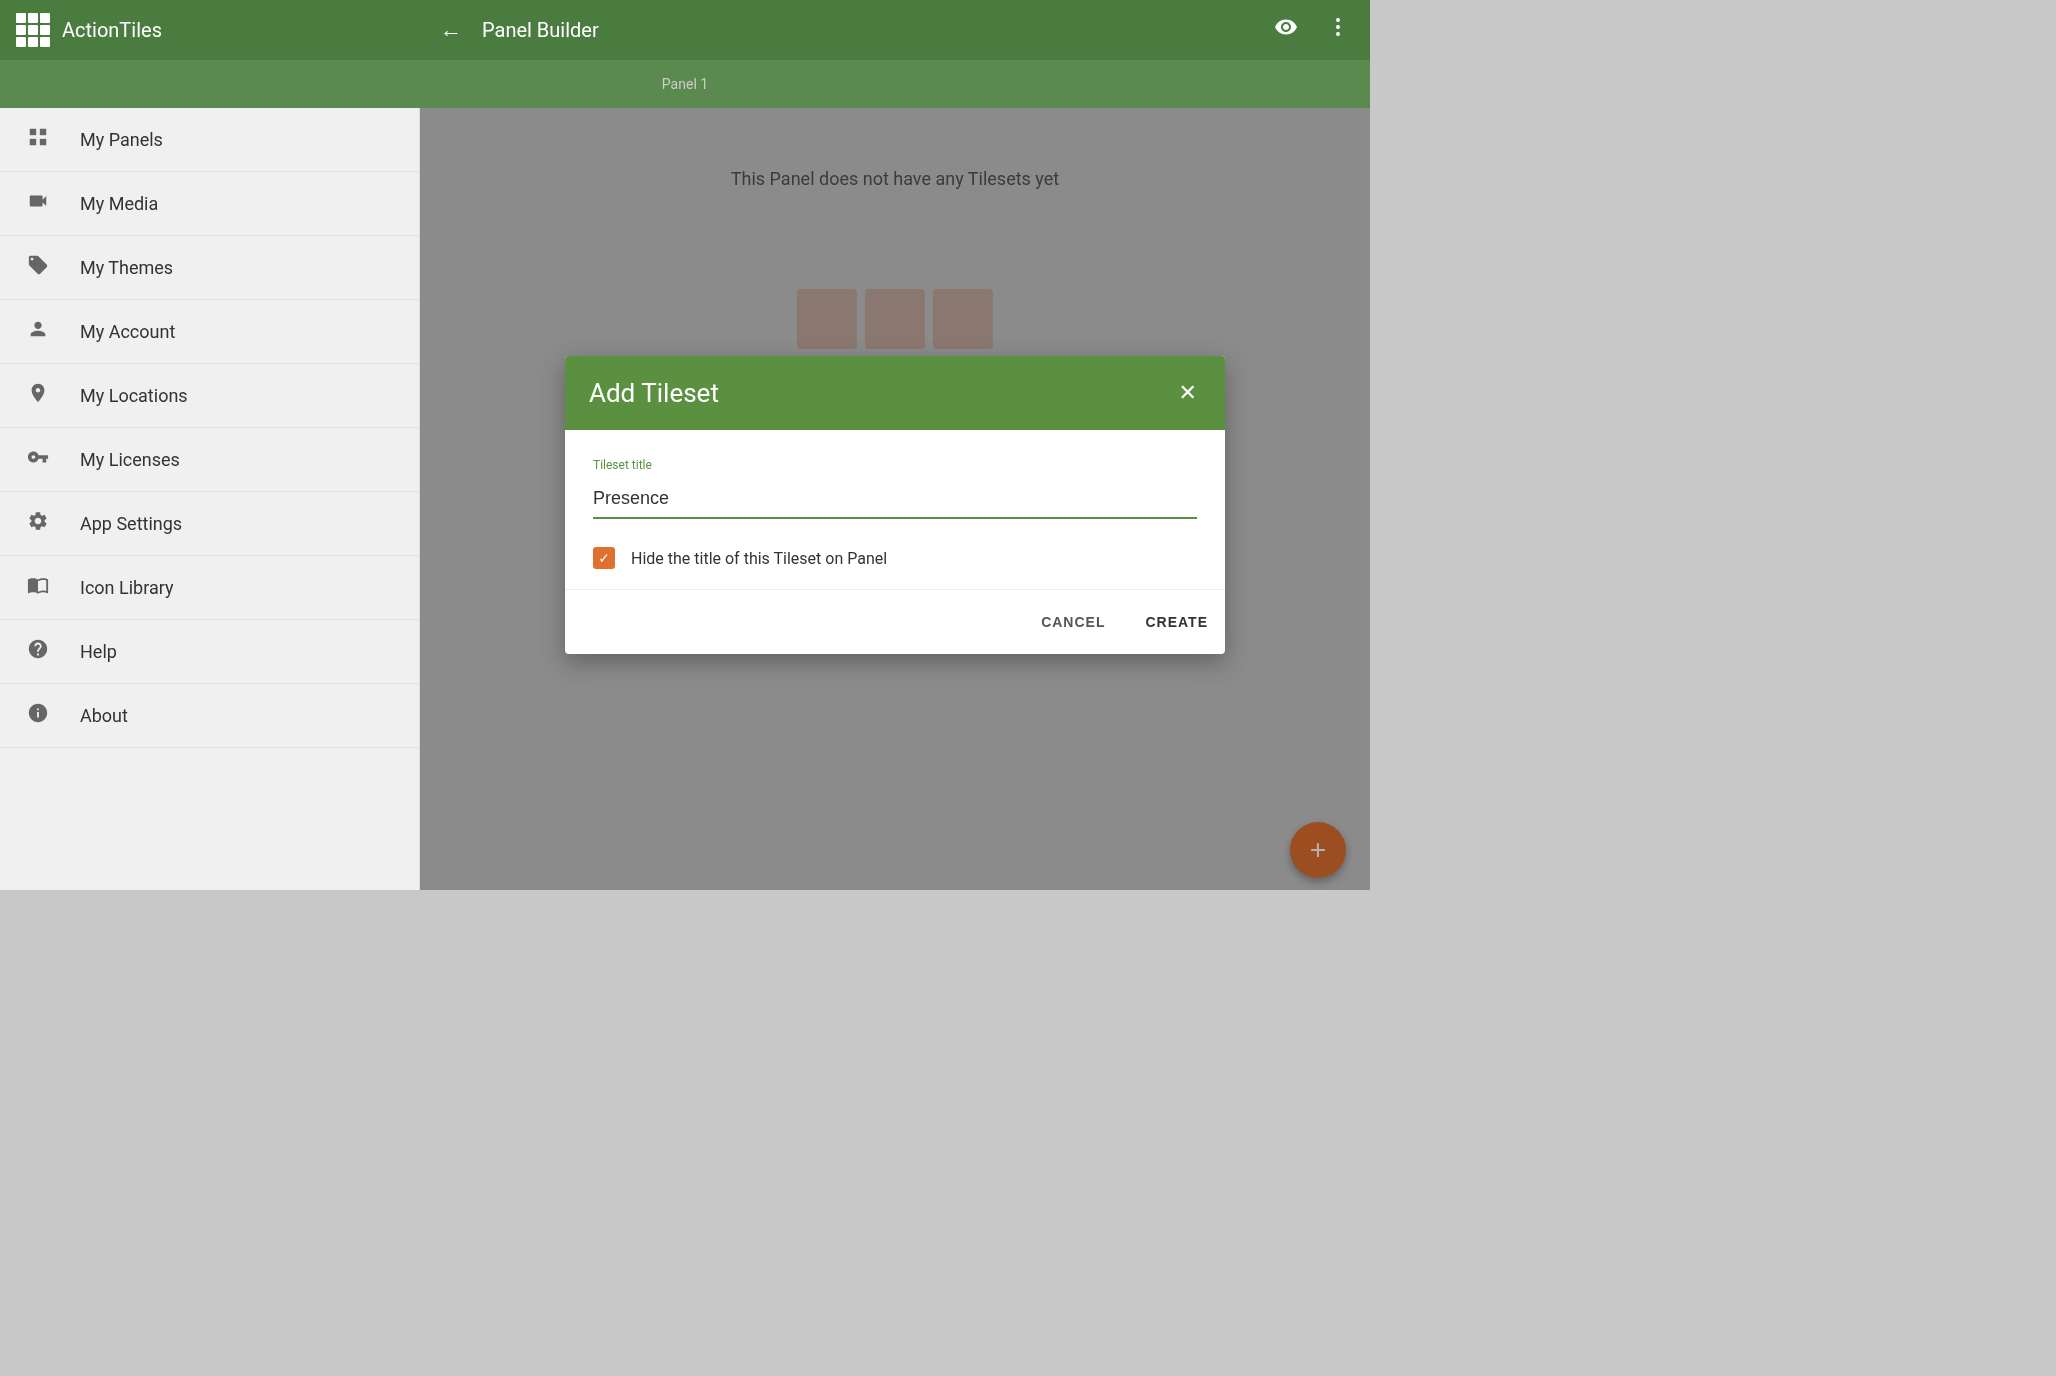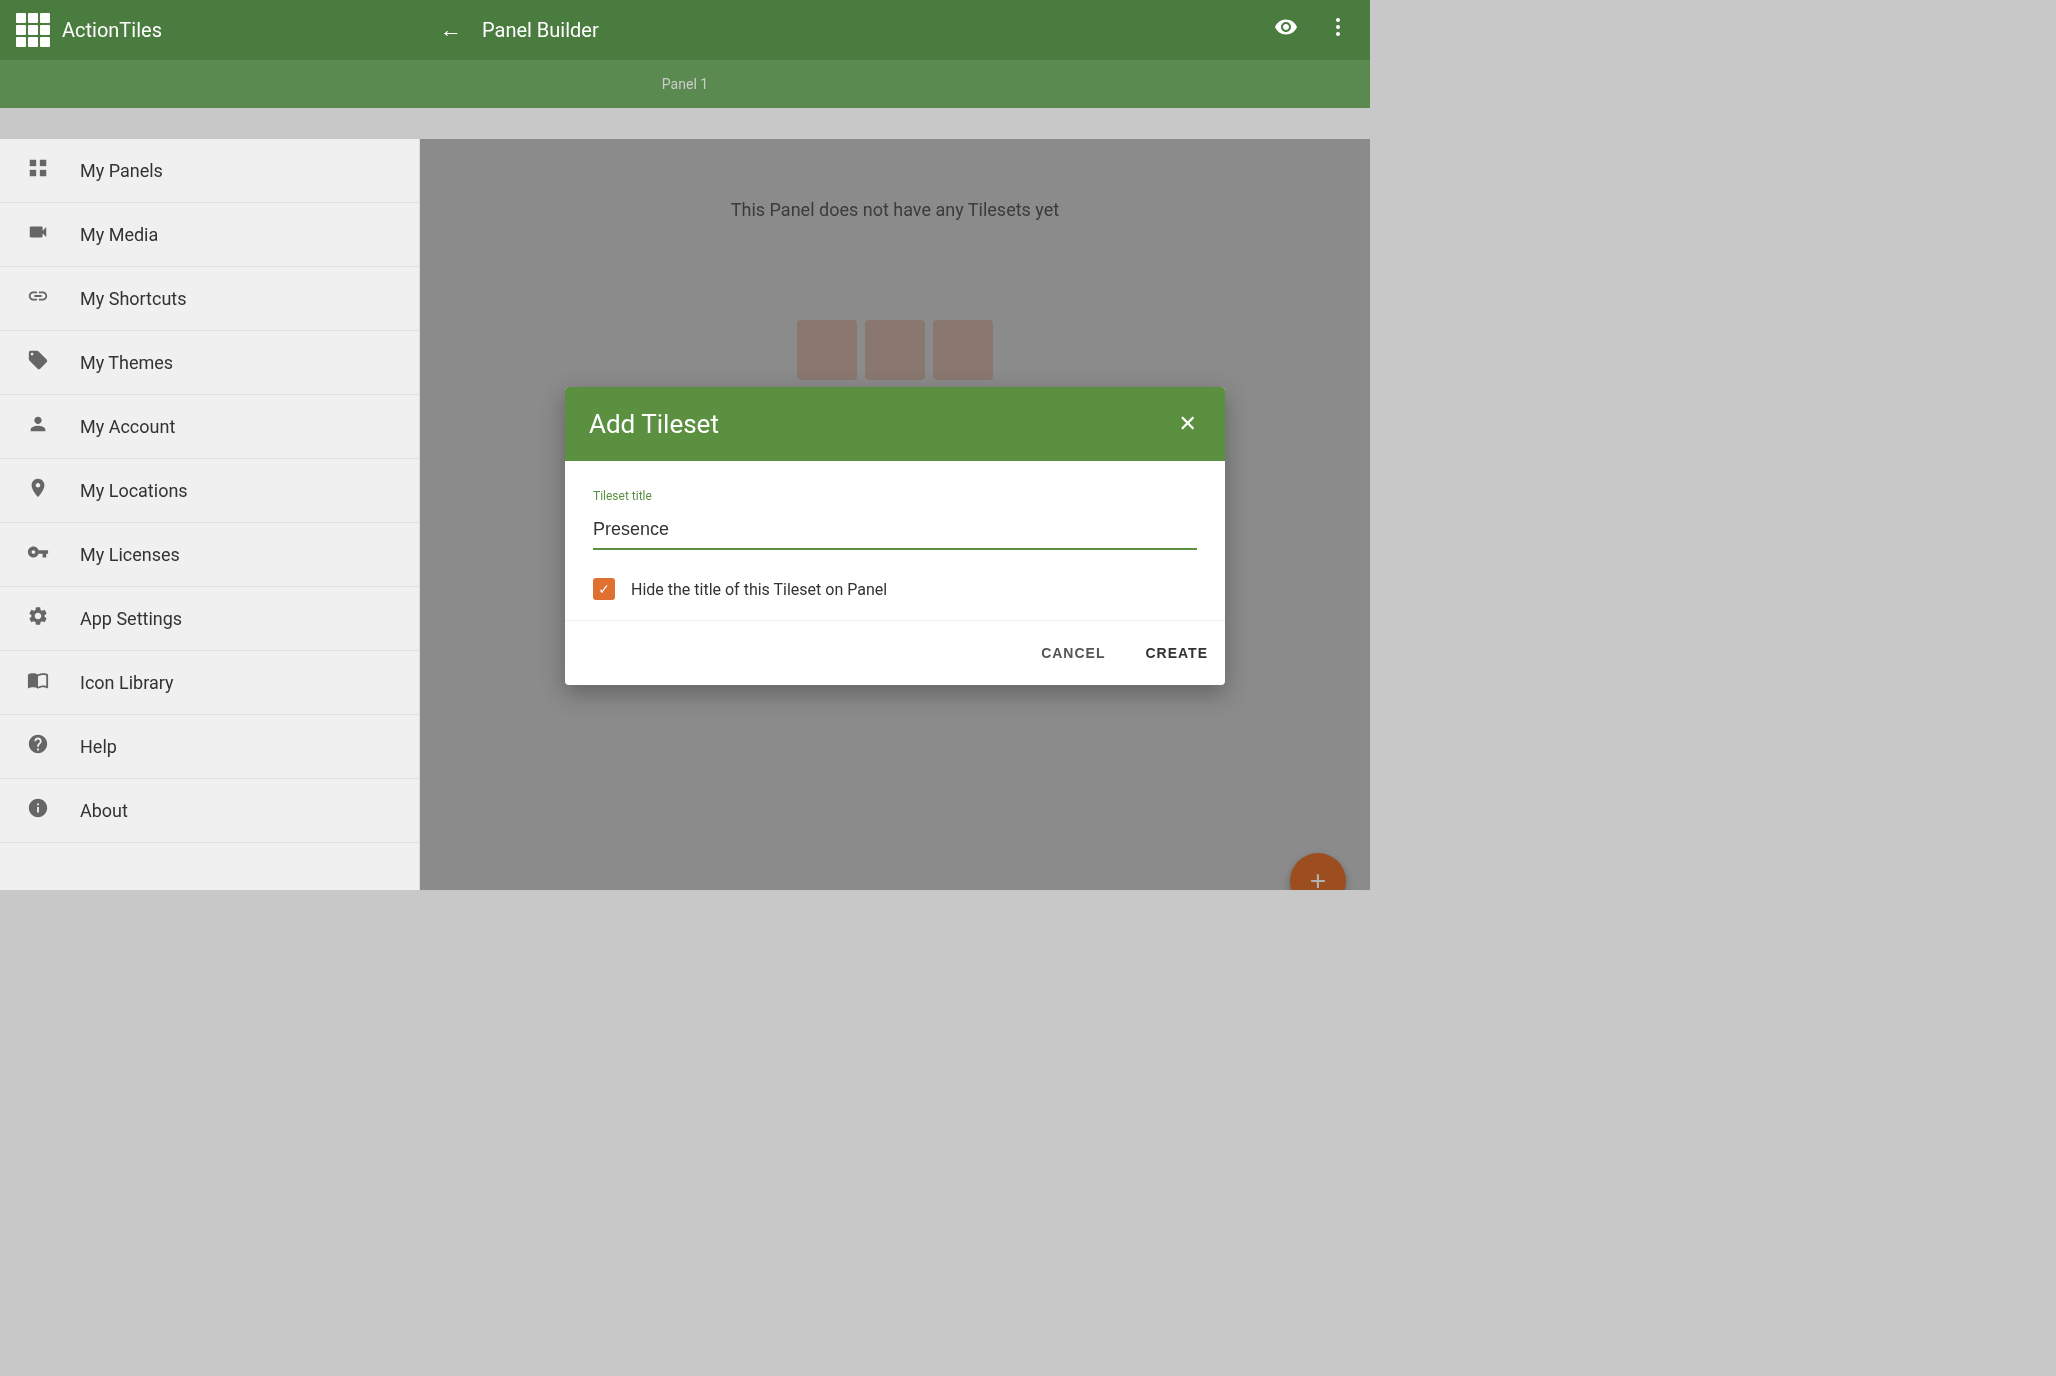--- a/index.html
+++ b/index.html
@@ -78,21 +78,20 @@
     }
     .panel-name {
       color: #ccc;
       font-size: 14px;
     }
 
     
     .main-layout {
       display: flex;
       height: calc(890px - 96px);
-      margin-top: 31px;
     }
 
     
     .sidebar {
       width: 420px;
       background: #f0f0f0;
       border-right: 1px solid #ddd;
       overflow-y: auto;
       flex-shrink: 0;
       position: relative;
@@ -343,28 +342,20 @@
 
     <div class="sidebar-item">
       <span class="sidebar-icon">
         <svg width="22" height="22" viewBox="0 0 24 24" fill="#666">
           <path d="M17 10.5V7c0-.55-.45-1-1-1H4c-.55 0-1 .45-1 1v10c0 .55.45 1 1 1h12c.55 0 1-.45 1-1v-3.5l4 4v-11l-4 4z"></path>
         </svg>
       </span>
       <span class="sidebar-label">My Media</span>
     </div>
 
-    <div class="sidebar-item">
-      <span class="sidebar-icon">
-        <svg width="22" height="22" viewBox="0 0 24 24" fill="#666">
-          <path d="M3.9 12c0-1.71 1.39-3.1 3.1-3.1h4V7H7c-2.76 0-5 2.24-5 5s2.24 5 5 5h4v-1.9H7c-1.71 0-3.1-1.39-3.1-3.1zM8 13h8v-2H8v2zm9-6h-4v1.9h4c1.71 0 3.1 1.39 3.1 3.1s-1.39 3.1-3.1 3.1h-4V17h4c2.76 0 5-2.24 5-5s-2.24-5-5-5z"></path>
-        </svg>
-      </span>
-      <span class="sidebar-label">My Shortcuts</span>
-    </div>
 
     <div class="sidebar-item">
       <span class="sidebar-icon">
         <svg width="22" height="22" viewBox="0 0 24 24" fill="#666">
           <path d="M21.41 11.58l-9-9C12.05 2.22 11.55 2 11 2H4c-1.1 0-2 .9-2 2v7c0 .55.22 1.05.59 1.42l9 9c.36.36.86.58 1.41.58.55 0 1.05-.22 1.41-.59l7-7c.37-.36.59-.86.59-1.41 0-.55-.23-1.06-.59-1.42zM5.5 7C4.67 7 4 6.33 4 5.5S4.67 4 5.5 4 7 4.67 7 5.5 6.33 7 5.5 7z"></path>
         </svg>
       </span>
       <span class="sidebar-label">My Themes</span>
     </div>
 

